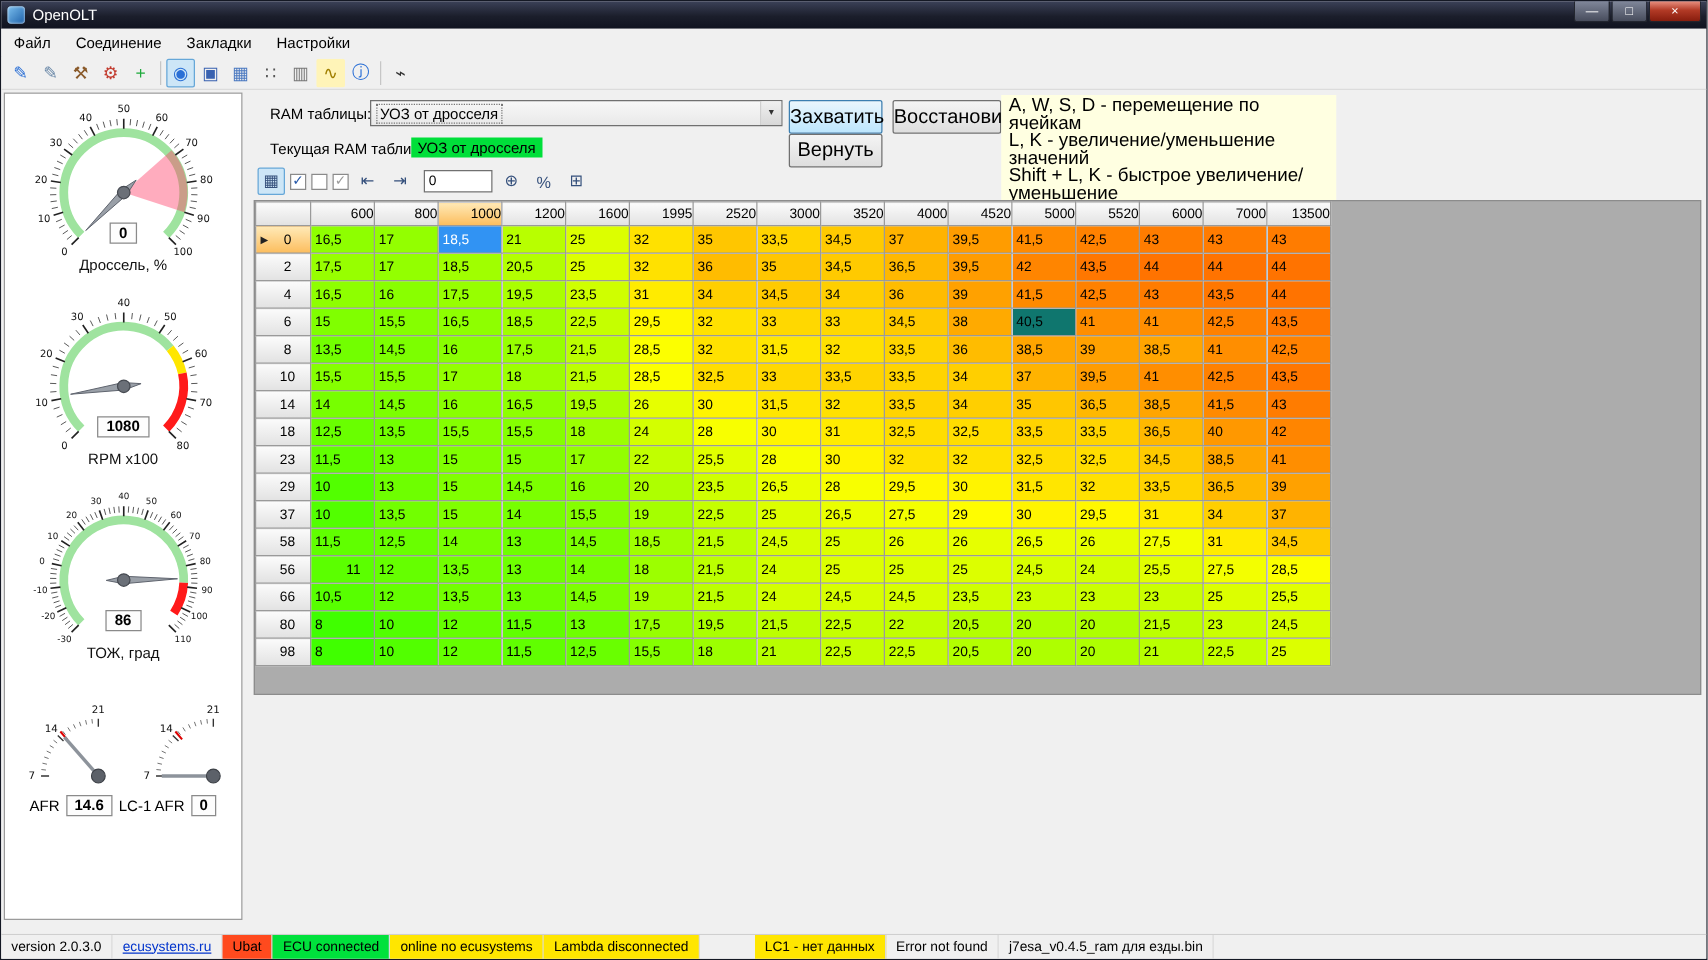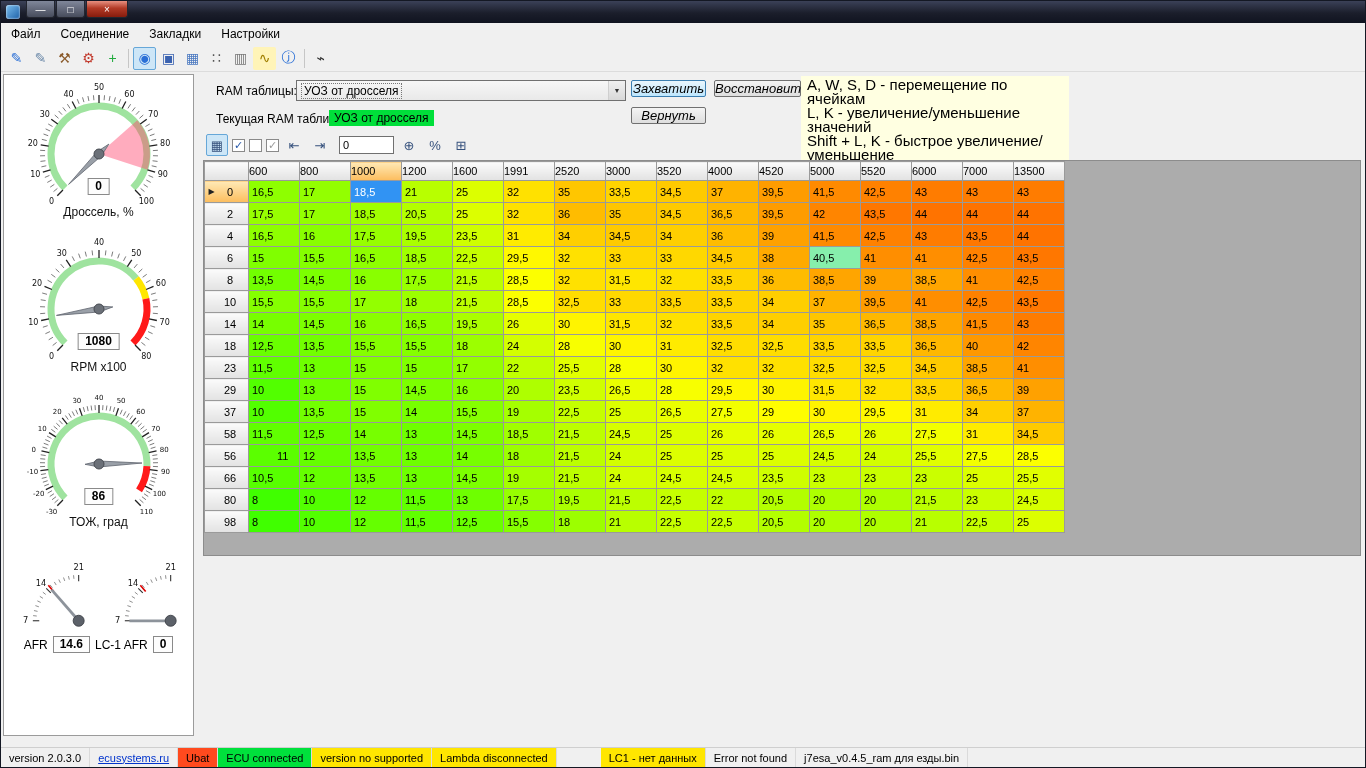--- a/index.html
+++ b/index.html
@@ -35,39 +35,39 @@
   .mini-box{border:1px solid #8a8a8a;background:#fdfdfd;font-weight:bold;padding:0 6px;line-height:15px;text-align:center;}
 
   
   .main{position:absolute;left:197px;top:0;right:0;bottom:0;font-size:12px;}
   .lbl{position:absolute;color:#000;}
   #ram-label{left:18px;top:12px;}
   #cur-label{left:18px;top:40px;}
   .combo{position:absolute;left:98px;top:8px;width:330px;height:21px;border:1px solid #707070;background:linear-gradient(#f7f7f7,#e9e9e9);display:flex;align-items:center;padding-left:5px;}
   .combo-text{outline:1px dotted #777;padding:0 2px;}
   .combo-arrow{margin-left:auto;width:17px;height:100%;display:flex;align-items:center;justify-content:center;font-size:7px;color:#333;border-left:1px solid #cfcfcf;background:linear-gradient(#f0f0f0,#d8d8d8);}
-  .btn{position:absolute;height:17px;font-size:13px;border:1px solid #707070;background:linear-gradient(#f4f4f4,#dedede);border-radius:2px;color:#000;font-style:italic;}
+  .btn{position:absolute;height:27px;font-size:16px;border:1px solid #707070;background:linear-gradient(#f4f4f4,#dedede);border-radius:2px;color:#000;}
   #btn-capture{left:433px;top:8px;width:75px;border-color:#3c7fb1;background:linear-gradient(#eaf6fd,#bde6fd);}
   #btn-restore{left:516px;top:8px;width:87px;}
   #btn-return{left:433px;top:35px;width:75px;}
   .help{position:absolute;left:603px;top:4px;width:268px;background:#ffffe1;font-size:15px;line-height:14px;padding:2px 6px;color:#000;}
   .badge{position:absolute;left:131px;top:38px;background:#00df3a;padding:1px 5px;color:#000;}
 
   
   .grid-panel{position:absolute;left:5px;top:60px;width:1158px;height:424px;}
   .grid-toolbar{height:26px;display:flex;align-items:center;gap:4px;padding-left:3px;}
   .gt-btn{width:22px;height:22px;display:flex;align-items:center;justify-content:center;font-size:13px;border:1px solid transparent;background:transparent;border-radius:2px;color:#35507c;}
   .gt-btn.active{background:#cde6f7;border-color:#66a7d8;}
   .cb{width:13px;height:13px;border:1px solid #8a8a8a;background:#fff;display:flex;align-items:center;justify-content:center;font-size:11px;color:#2456a8;line-height:1;}
   .cb.gray{color:#9a9a9a;}
   .gt-input{width:55px;height:18px;border:1px solid #707070;font-size:11px;padding:0 3px;margin-left:4px;}
   .grid-body{position:absolute;top:28px;left:0;right:0;bottom:0;background:#acacac;border:1px solid #8c8c8c;}
   table{border-collapse:collapse;table-layout:fixed;font-size:11px;background:#fff;}
   th,td{border:1px solid #9a9a9a;height:22px;padding:0;color:#000;overflow:hidden;white-space:nowrap;}
-  thead th{background:linear-gradient(#fbfbfb,#e2e2e2);font-weight:normal;height:19px;text-align:left;}
+  thead th{background:linear-gradient(#fbfbfb,#e2e2e2);font-weight:normal;height:19px;text-align:right;}
   thead th.hl{background:linear-gradient(#ffe9b6,#fcbd5d);}
   th.rowh{background:linear-gradient(#fbfbfb,#e2e2e2);font-weight:normal;display:table-cell;}
   th.rowh.hl{background:linear-gradient(#ffe9b6,#fcbd5d);}
   .rowh-inner{display:flex;align-items:center;height:100%;}
   .row-arrow{width:13px;font-size:8px;text-align:center;color:#222;}
   .row-num{flex:1;text-align:center;padding-right:6px;}
   td{text-align:left;padding-left:3px;}
   td.sel{background:#3193f3 !important;color:#fff;}
 
   
@@ -75,20 +75,21 @@
   .sb-item{display:flex;align-items:center;padding:0 8px;border-right:1px solid #dadada;white-space:nowrap;color:#000;}
   .sb-item.link{color:#0033cc;text-decoration:underline;}
 </style>
 </head>
 <body>
 
 <div class="window">
 
   <div class="titlebar">
     <div class="app-icon"></div>
+    <div class="title-text">OpenOLT</div>
     <div class="win-btns">
       <div class="win-btn">—</div>
       <div class="win-btn">□</div>
       <div class="win-btn close">×</div>
     </div>
   </div>
 
   <div class="menubar">
     <span class="menu-item">Файл</span>
     <span class="menu-item">Соединение</span>
@@ -466,21 +467,21 @@
                 <col style="width: 51px;">
               </colgroup>
               <thead>
                 <tr>
                   <th></th>
                   <th>600</th>
                   <th>800</th>
                   <th class="hl">1000</th>
                   <th>1200</th>
                   <th>1600</th>
-                  <th>1991</th>
+                  <th>1995</th>
                   <th>2520</th>
                   <th>3000</th>
                   <th>3520</th>
                   <th>4000</th>
                   <th>4520</th>
                   <th>5000</th>
                   <th>5520</th>
                   <th>6000</th>
                   <th>7000</th>
                   <th>13500</th>
@@ -570,21 +571,21 @@
                   <td style="background: rgb(133, 255, 0);">15,5</td>
                   <td style="background: rgb(142, 255, 0);">16,5</td>
                   <td style="background: rgb(160, 255, 0);">18,5</td>
                   <td style="background: rgb(197, 255, 0);">22,5</td>
                   <td style="background: rgb(255, 248, 0);">29,5</td>
                   <td style="background: rgb(255, 225, 0);">32</td>
                   <td style="background: rgb(255, 216, 0);">33</td>
                   <td style="background: rgb(255, 216, 0);">33</td>
                   <td style="background: rgb(255, 202, 0);">34,5</td>
                   <td style="background: rgb(255, 170, 0);">38</td>
-                  <td style="background: #86efac;">40,5</td>
+                  <td style="background: #0f766e;">40,5</td>
                   <td style="background: rgb(255, 142, 0);">41</td>
                   <td style="background: rgb(255, 142, 0);">41</td>
                   <td style="background: rgb(255, 129, 0);">42,5</td>
                   <td style="background: rgb(255, 119, 0);">43,5</td>
                 </tr>
                 <tr>
                   <th class="rowh">
                     <div class="rowh-inner">
                       <span class="row-arrow"></span>
                       <span class="row-num">8</span>
@@ -877,20 +878,20 @@
       </div>
     </div>
 
   </div>
 
   <div class="statusbar" id="status-bar">
       <span class="sb-item">version 2.0.3.0</span>
       <span class="sb-item link">ecusystems.ru</span>
       <span class="sb-item" style="background: rgb(255, 74, 30);">Ubat</span>
       <span class="sb-item" style="background: rgb(0, 225, 60);">ECU connected</span>
-      <span class="sb-item" style="background: rgb(255, 230, 0);">version no supported</span>
+      <span class="sb-item" style="background: rgb(255, 230, 0);">online no ecusystems</span>
       <span class="sb-item" style="background: rgb(255, 230, 0);">Lambda disconnected</span>
       <span class="sb-item" style="background: rgb(255, 230, 0); margin-left: 44px;">LC1 - нет данных</span>
       <span class="sb-item">Error not found</span>
       <span class="sb-item">j7esa_v0.4.5_ram для езды.bin</span>
     </div>
 
 </div>
 
 </body></html>

